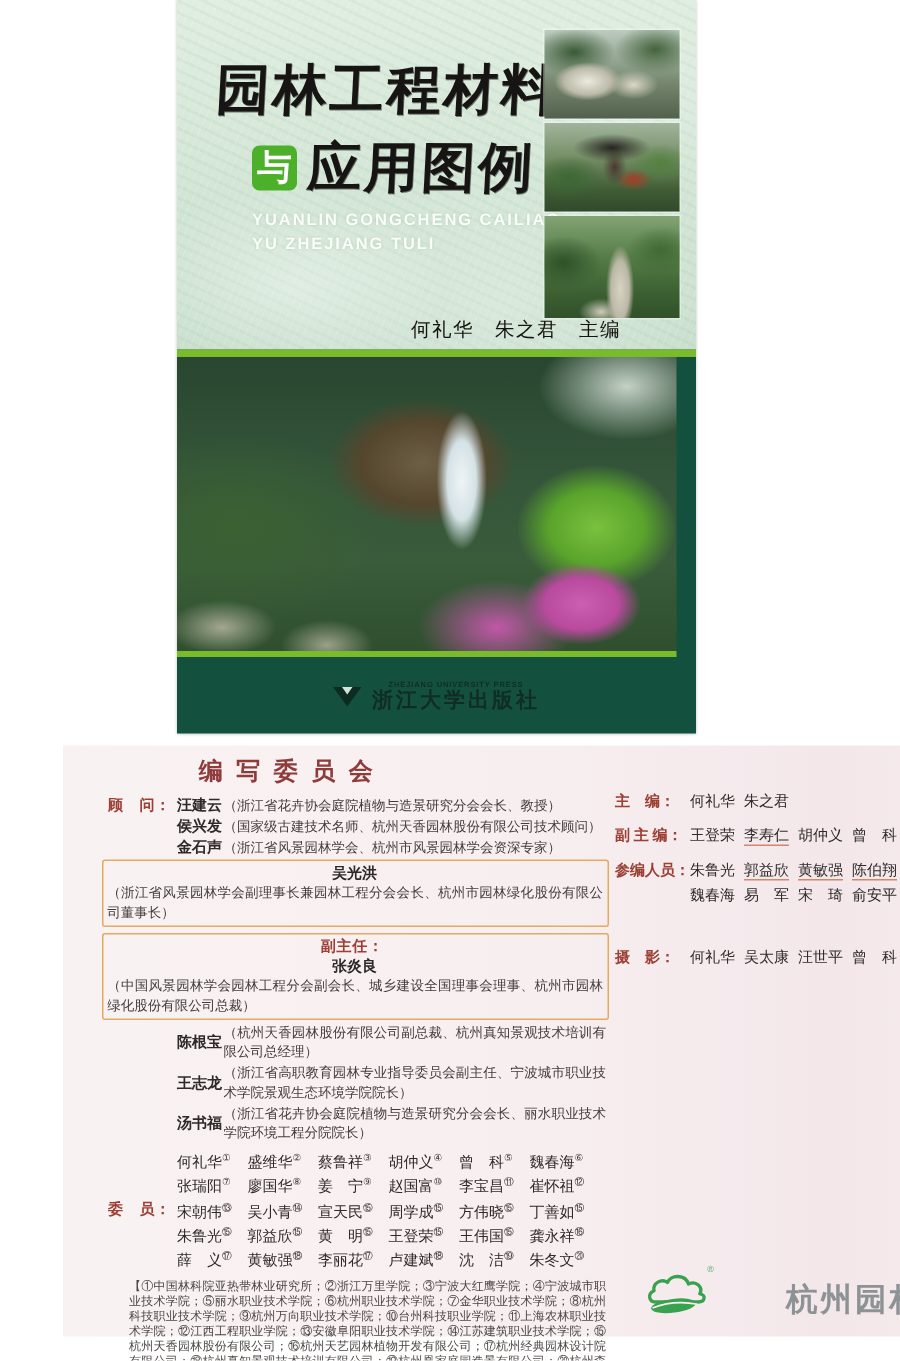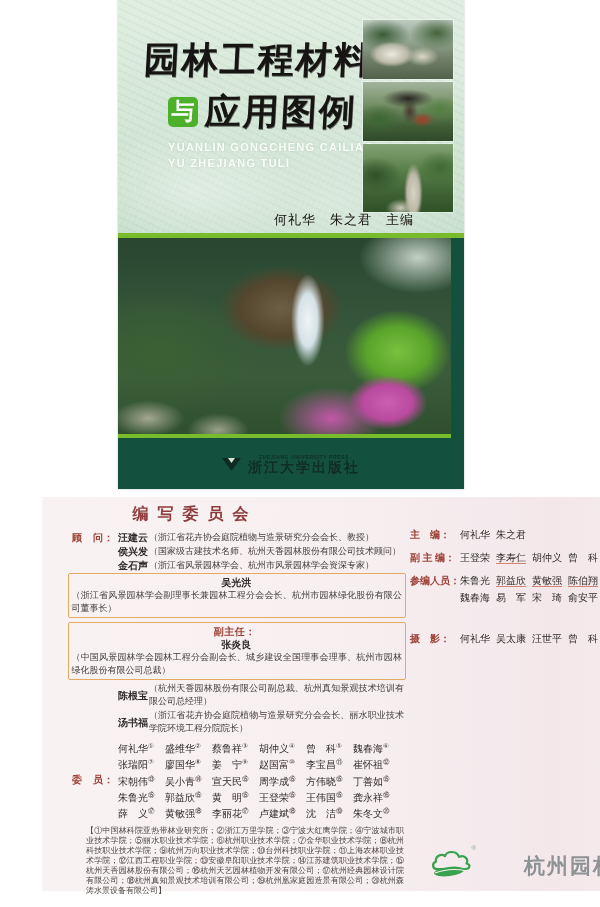--- a/index.html
+++ b/index.html
@@ -166,20 +166,25 @@
             <span class="ename">张炎良</span>
             <span class="edesc">（中国风景园林学会园林工程分会副会长、城乡建设全国理事会理事、杭州市园林绿化股份有限公司总裁）</span>
           </div>
           <div class="entry">
             <span class="glabel"></span>
             <span class="ename">陈根宝</span>
             <span class="edesc">（杭州天香园林股份有限公司副总裁、杭州真知景观技术培训有限公司总经理）</span>
           </div>
           <div class="entry">
             <span class="glabel"></span>
+            <span class="ename">王志龙</span>
+            <span class="edesc">（浙江省高职教育园林专业指导委员会副主任、宁波城市职业技术学院景观生态环境学院院长）</span>
+          </div>
+          <div class="entry">
+            <span class="glabel"></span>
             <span class="ename">汤书福</span>
             <span class="edesc">（浙江省花卉协会庭院植物与造景研究分会会长、丽水职业技术学院环境工程分院院长）</span>
           </div>
         </div>
       <div class="entry" style="margin-top:4px;">
         <span class="glabel">委　员：</span>
         <div class="members-grid">
             <span class="member"><span>何礼华</span><sup>①</sup></span>
             <span class="member"><span>盛维华</span><sup>②</sup></span>
             <span class="member"><span>蔡鲁祥</span><sup>③</sup></span>

